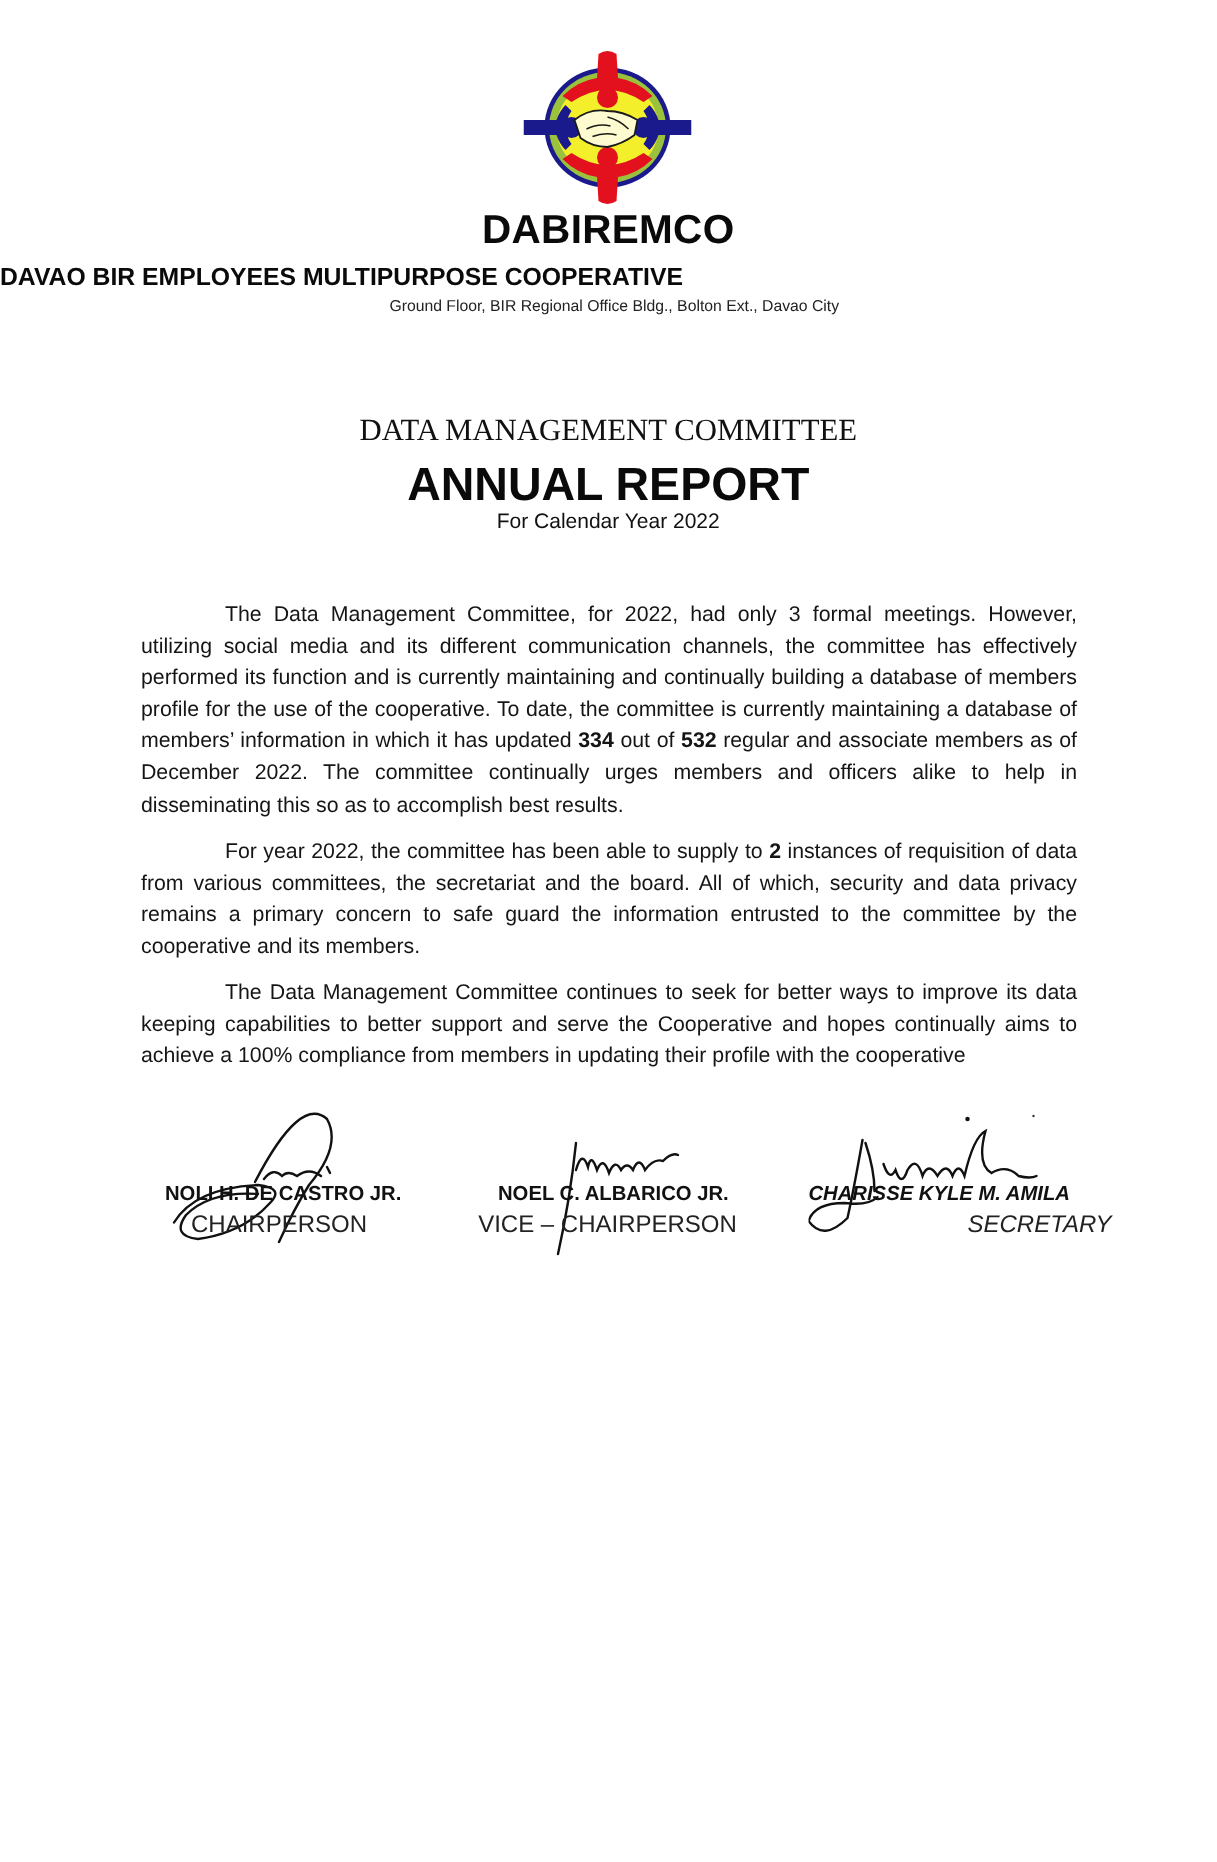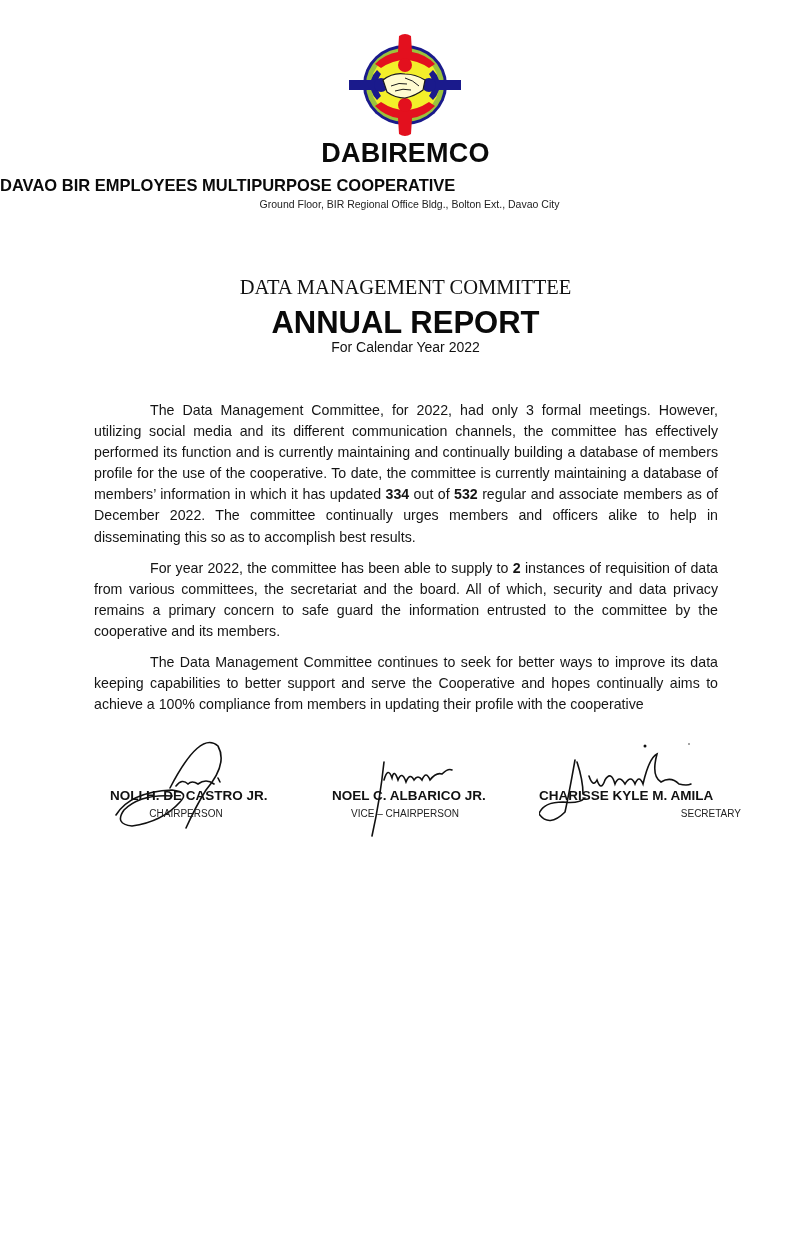--- a/index.html
+++ b/index.html
@@ -10,21 +10,21 @@
   .org-address { position: absolute; left: 0; width: 779px; top: 198px; text-align: center; font-size: 10.5px; color: #222; margin-left: 20px; }
   .committee { position: absolute; left: 0; width: 811px; top: 276px; text-align: center; font-size: 20.5px; color: #111; font-family: Liberation Serif, serif; }
   .report-title { position: absolute; left: 0; width: 811px; top: 305px; text-align: center; font-weight: bold; font-size: 31px; color: #0a0a0a; }
   .report-period { position: absolute; left: 0; width: 811px; top: 339px; text-align: center; font-size: 14px; color: #111; }
   .body { position: absolute; left: 94px; width: 624px; top: 400px; font-size: 14.2px; line-height: 21.1px; text-align: justify; color: #151515; }
   .body p { margin: 0 0 10px 0; text-indent: 56px; }
   .body b { font-weight: bold; }
   .sig-block { position: absolute; top: 740px; width: 240px; height: 100px; }
   .sig-block .sig { position: absolute; top: 0; left: 0; width: 240px; height: 100px; }
   .sig-name { position: absolute; top: 48px; width: 240px; font-weight: bold; font-size: 13.5px; color: #111; white-space: nowrap; }
-  .sig-title { position: absolute; top: 68px; width: 240px; font-size: 10px; color: #222; white-space: nowrap; text-align: center; }
+  .sig-title { position: absolute; top: 68px; width: 240px; font-size: 16px; color: #222; white-space: nowrap; text-align: center; }
 </style>
 </head>
 <body>
 
 <svg class="logo" viewBox="0 0 112 102">
   <ellipse cx="56" cy="51" rx="42" ry="40" fill="#1a1a8c"></ellipse>
   <ellipse cx="56" cy="51" rx="39" ry="37" fill="#9bc23c"></ellipse>
   <ellipse cx="56" cy="51" rx="34" ry="32" fill="#f3ef2a"></ellipse>
 
   <path d="M50 2 Q56 -2 62 2 L63 18 Q76 20 86 30 L80 34 Q68 26 56 26 Q44 26 32 34 L26 30 Q36 20 49 18 Z" fill="#e3101e"></path>
@@ -65,21 +65,21 @@
 </div>
 
 <div class="sig-block" style="left:332px;">
   <svg class="sig" viewBox="0 0 240 100">
     <path d="M52 22 Q48 60 40 96 M52 40 Q56 26 60 38 Q62 28 66 40 Q70 30 74 42 Q78 32 82 40 Q86 34 90 40 Q94 30 98 40 Q104 32 110 34 Q116 28 120 30" fill="none" stroke="#111" stroke-width="1.6" stroke-linecap="round"></path>
   </svg>
   <div class="sig-name" style="left:0;">NOEL C. ALBARICO JR.</div>
   <div class="sig-title" style="left:-47px;">VICE – CHAIRPERSON</div>
 </div>
 
-<div class="sig-block" style="left:539px;">
+<div class="sig-block" style="left:539px;font-style:italic;">
   <svg class="sig" viewBox="0 0 240 100">
     <path d="M36 20 Q30 54 26 72 Q10 88 0 74 Q4 62 24 62 Q40 64 46 58 M38 22 Q44 40 44 54 M50 36 Q54 48 58 40 Q62 52 66 40 Q72 30 76 44 Q80 34 86 44 Q92 34 96 44 Q100 34 104 44 Q110 18 118 14 Q112 36 122 42 Q132 36 140 44 Q148 46 152 44" fill="none" stroke="#111" stroke-width="1.6" stroke-linecap="round"></path>
     <circle cx="106" cy="6" r="1.5" fill="#111"></circle>
     <circle cx="150" cy="4" r="0.8" fill="#333"></circle>
   </svg>
   <div class="sig-name" style="left:0;">CHARISSE KYLE M. AMILA</div>
   <div class="sig-title" style="left:-38px;text-align:right;">SECRETARY</div>
 </div>
 
 </body></html>

